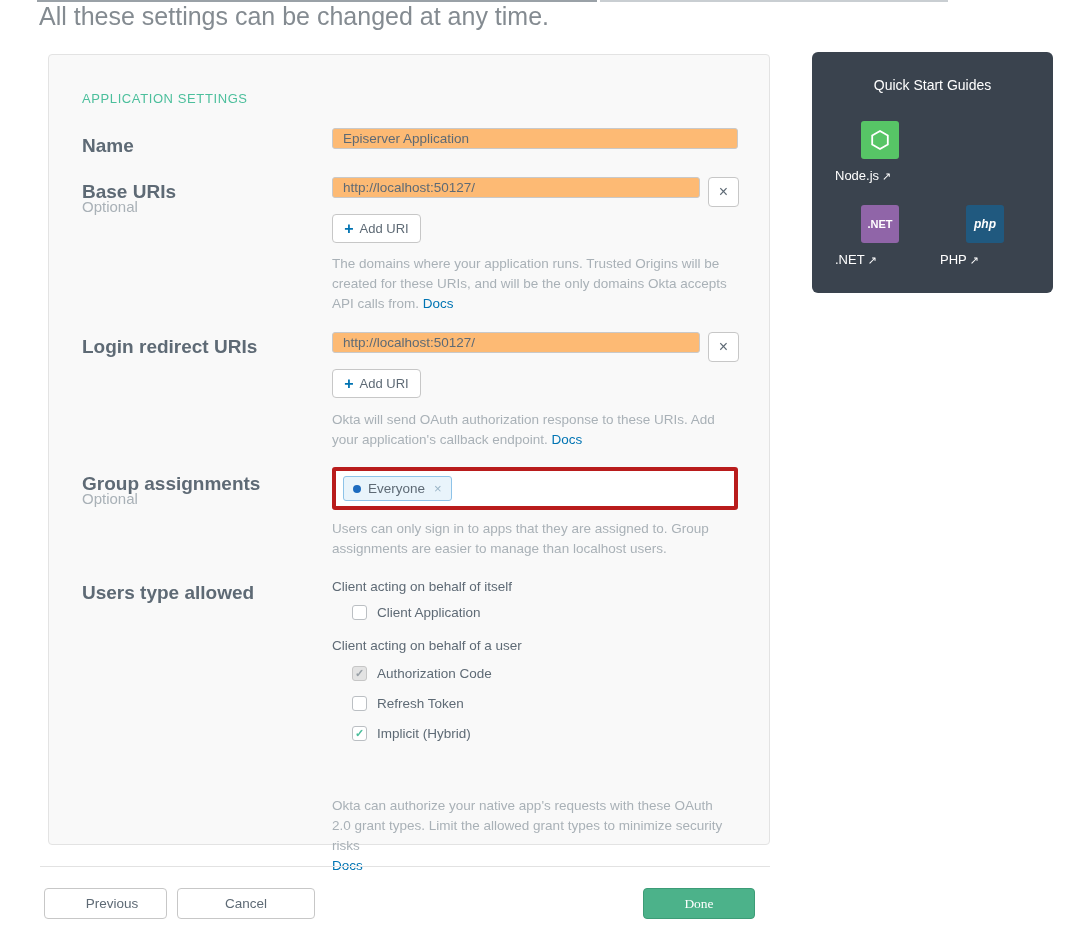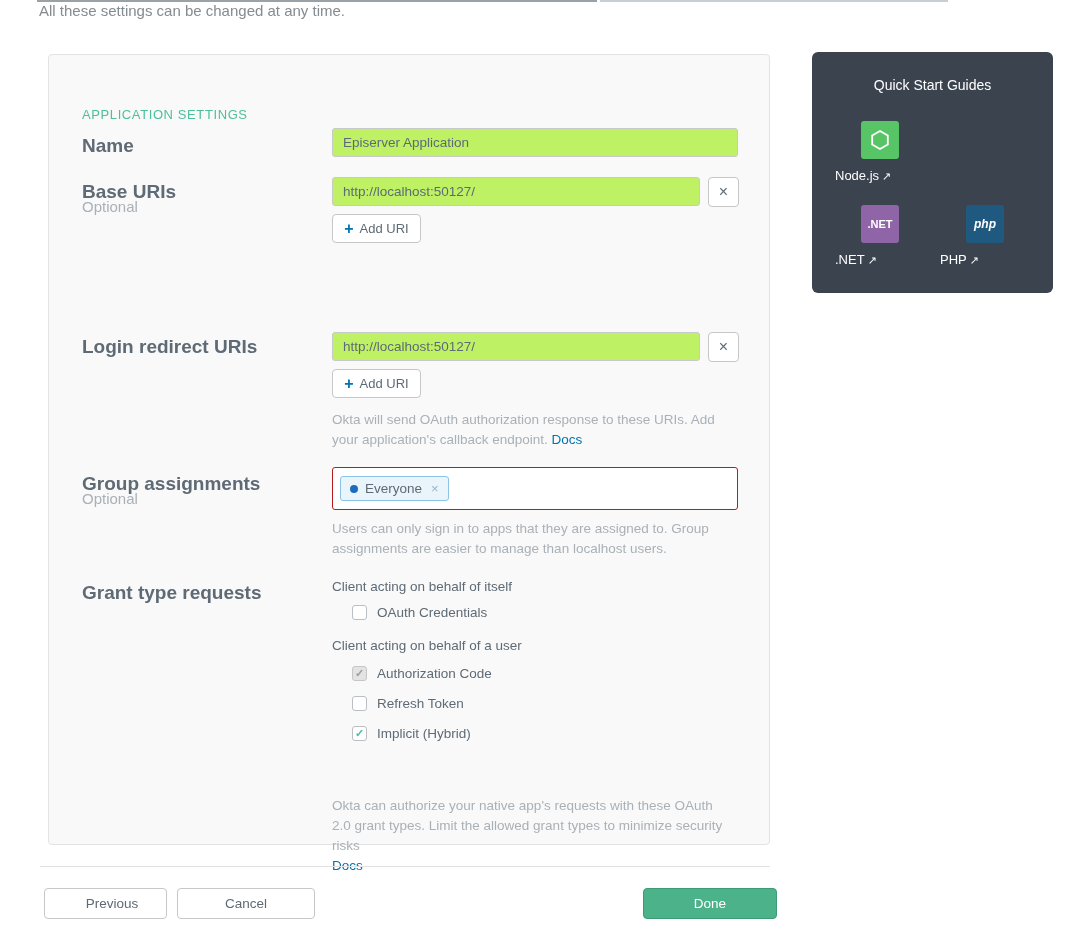--- a/index.html
+++ b/index.html
@@ -11,45 +11,45 @@
     color: #5e6a75;
   }
 
   
   .remnant { position: absolute; top: 0; height: 2px; background: #9aa1a7; }
   .remnant.r1 { left: 37px; width: 560px; }
   .remnant.r2 { left: 600px; width: 348px; background: #c9ced2; }
 
   .intro {
     position: absolute; left: 39px; top: 2px;
-    font-size: 15px; color: #848b91; font-weight: normal; text-align: center;
+    font-size: 25px; color: #848b91; font-weight: normal; text-align: center;
   }
 
   
   .card {
     position: absolute; left: 48px; top: 54px; width: 722px; height: 791px;
     background: #f9f9f9; border: 1px solid #e3e3e3; border-radius: 4px;
   }
   .card-title {
     position: absolute; left: 33px; top: 36px;
-    font-size: 13px; letter-spacing: .6px; color: #4cbf9c; font-weight: normal; margin-top: 16px;
+    font-size: 13px; letter-spacing: .6px; color: #4cbf9c; font-weight: normal;
   }
 
   .flabel {
     position: absolute; left: 33px;
     font-size: 19px; font-weight: bold; color: #5e6a75;
   }
   .optional {
     position: absolute; left: 33px;
     font-size: 15px; color: #a9b1b7; font-weight: normal;
   }
 
   .tinput {
-    position: absolute; left: 283px; width: 406px; height: 29px;
-    border: 1px solid #c9c9c9; border-radius: 3px; background: #bef264;
+    position: absolute; left: 283px; width: 406px; height: 21px;
+    border: 1px solid #c9c9c9; border-radius: 3px; background: #fdba74;
     font-family: "Liberation Sans", sans-serif;
     font-size: 13.5px; color: #5e6a75; padding: 0 10px; outline: none;
   }
   .tinput.short { width: 368px; }
 
   .xbtn {
     position: absolute; left: 659px; width: 31px; height: 30px;
     background: #fff; border: 1px solid #c7c7c7; border-radius: 4px;
     font-size: 16px; color: #5e6a75; cursor: pointer;
     display: flex; align-items: center; justify-content: center;
@@ -66,21 +66,21 @@
 
   .help {
     position: absolute; left: 283px; width: 402px;
     font-size: 13.5px; line-height: 20px; color: #a9b1b7;
   }
   .doclink { color: #0074b3; text-decoration: none; cursor: pointer; }
   .doclink.block { display: inline-block; margin-top: 0; }
 
   .group-box {
     position: absolute; left: 283px; top: 412px; width: 406px; height: 43px;
-    background: #fff; border: 1px solid #b91c1c; border-radius: 3px;
+    background: #fff; border: 4px solid #b91c1c; border-radius: 3px;
     display: flex; align-items: center; padding: 0 7px;
   }
   .chip {
     display: inline-flex; align-items: center; gap: 7px;
     background: #e9f4fb; border: 1px solid #8ec3e8; border-radius: 3px;
     padding: 4px 9px; cursor: default;
   }
   .chip-ring {
     width: 8px; height: 8px; border: 4px solid #1d6bbf; border-radius: 50%;
     background: #fff;
@@ -136,21 +136,21 @@
   .btn {
     position: absolute; top: 888px; height: 31px;
     border-radius: 4px; font-size: 13.5px; cursor: pointer;
     display: flex; align-items: center; justify-content: center;
     font-family: "Liberation Sans", sans-serif;
   }
   .btn.white { background: #fff; border: 1px solid #c7c7c7; color: #5e6a75; }
   .btn.green { background: #4cb28a; border: 1px solid #3d9c77; color: #fff; }
   .btn-prev { left: 44px; width: 123px; padding-left: 13px; }
   .btn-cancel { left: 177px; width: 138px; }
-  .btn-done { left: 643px; width: 134px; }
+  .btn-done { left: 643px; width: 112px; font-family: Liberation Serif, serif; }
 </style>
 </head>
 <body>
 
 <div id="root">
 
   <div class="remnant r1"></div>
   <div class="remnant r2"></div>
 
   <div class="intro">All these settings can be changed at any time.</div>
@@ -164,20 +164,21 @@
     <div class="flabel" style="top:126px">Base URIs</div>
     <div class="optional" style="top:143px">Optional</div>
     <input class="tinput short" style="top: 122px;" type="text" value="http://localhost:50127/">
     <div class="xbtn" style="top:122px">
       <span>×</span>
     </div>
     <div class="add-btn" style="top:159px">
       <span class="plus">+</span>
       <span class="albl">Add URI</span>
     </div>
+    <div class="help" style="top:199px"><span>The domains where your application runs. Trusted Origins will be created for these URIs, and will be the only domains Okta accepts API calls from. </span><a class="doclink">Docs</a></div>
 
     <div class="flabel" style="top:281px">Login redirect URIs</div>
     <input class="tinput short" style="top: 277px;" type="text" value="http://localhost:50127/">
     <div class="xbtn" style="top:277px">
       <span>×</span>
     </div>
     <div class="add-btn" style="top:314px">
       <span class="plus">+</span>
       <span class="albl">Add URI</span>
     </div>
@@ -187,27 +188,27 @@
     <div class="optional" style="top:435px">Optional</div>
     <div class="group-box">
       <div class="chip">
         <span class="chip-ring"></span>
         <span class="chip-label">Everyone</span>
         <span class="chip-x">×</span>
       </div>
     </div>
     <div class="help" style="top:464px">Users can only sign in to apps that they are assigned to. Group assignments are easier to manage than localhost users.</div>
 
-    <div class="flabel" style="top:527px">Grant type requests</div>
+    <div class="flabel" style="top:527px">Users type allowed</div>
 
     <div class="gt-head" style="top:524px">Client acting on behalf of itself</div>
 
     <div class="cb-row" style="top:550px">
       <span class="cb"></span>
-      <span class="cb-label">OAuth Credentials</span>
+      <span class="cb-label">Client Application</span>
     </div>
 
     <div class="gt-head" style="top:583px">Client acting on behalf of a user</div>
 
     <div class="cb-row" style="top:611px">
       <span class="cb checked-disabled">
           <span class="check">✓</span>
         </span>
       <span class="cb-label">Authorization Code</span>
     </div>

